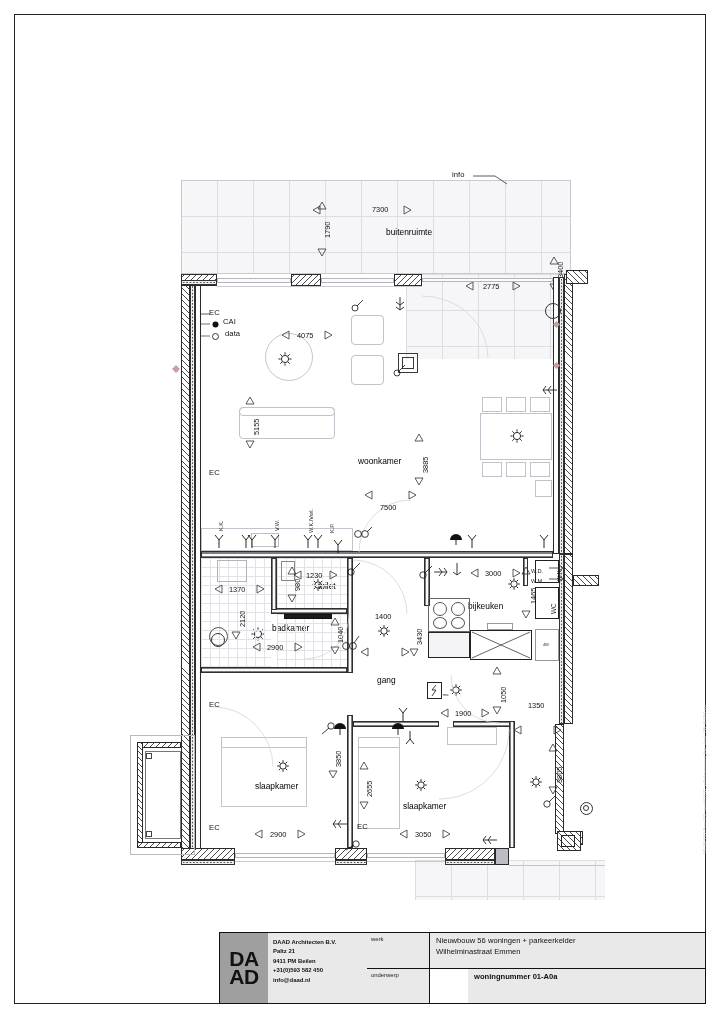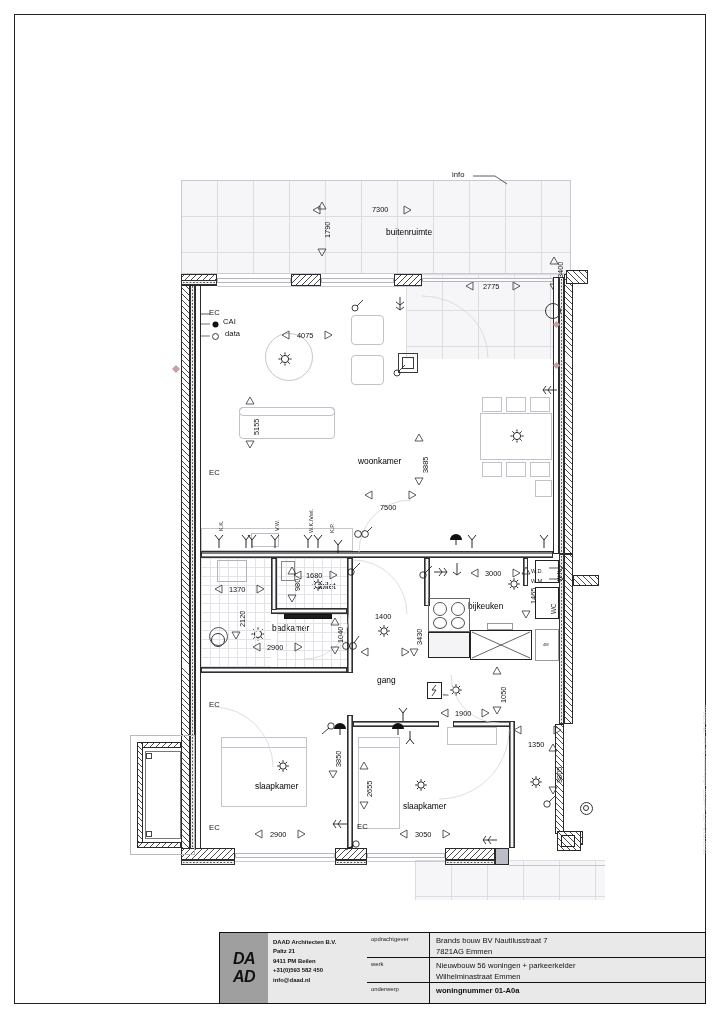--- a/index.html
+++ b/index.html
@@ -57,27 +57,27 @@
   .tiny{font-size:5.6px;color:#222;white-space:nowrap;position:absolute;}
 
   
   svg.icon{position:absolute;overflow:visible;}
 
   
   #tb{position:absolute;left:204px;top:917px;width:487px;height:72px;
       border:1px solid #111;box-sizing:border-box;background:#fff;display:flex;}
   .tbcell{box-sizing:border-box;position:relative;}
   .tb-logo{width:48px;background:#9f9f9f;display:flex;align-items:center;justify-content:center;}
-  .tb-logo .dd{font-weight:bold;font-size:16px;line-height:18px;color:#111;
-      font-family:"Liberation Sans",sans-serif;letter-spacing:-0.5px;text-align:right;font-style:italic;}
+  .tb-logo .dd{font-weight:bold;font-size:21px;line-height:18px;color:#111;
+      font-family:"Liberation Sans",sans-serif;letter-spacing:-0.5px;text-align:right;}
   .tb-addr{width:99px;background:#e9e9e9;padding:5px 4px 0 5px;}
   .tb-addr div{font-size:5.9px;font-weight:bold;line-height:9.4px;color:#111;}
   .tb-mid{flex:1;display:flex;flex-direction:column;}
   .tb-row{flex:1;display:flex;border-bottom:1px solid #111;}
-  .tb-row:last-child{border-bottom:none;}
+  .tb-row:last-child{border-bottom:none;gap:38px;}
   .tb-key{width:58px;background:#e9e9e9;border-right:1px solid #111;padding:3px 0 0 4px;
           font-size:5.9px;color:#222;}
   .tb-val{flex:1;background:#e9e9e9;padding:3px 0 0 6px;font-size:7.6px;color:#111;line-height:10.5px;}
   .tb-val.b{font-weight:bold;}
   .tb-right{width:94px;border-left:1px solid #111;display:flex;flex-direction:column;}
   .tb-rr{flex:1;display:flex;border-bottom:1px solid #111;background:#e9e9e9;}
   .tb-rr:last-child{border-bottom:none;}
   .tb-rk{width:44px;padding:3px 0 0 4px;font-size:6px;color:#222;}
   .tb-rv{flex:1;padding:3px 0 0 2px;font-size:7.6px;color:#111;}
   .tb-far{width:78px;border-left:1px solid #111;display:flex;flex-direction:column;background:#e9e9e9;}
@@ -579,21 +579,21 @@
     </svg>
 
   <div class="dim vtx" style="left:278px;top:576px;">980</div>
   <svg class="icon" style="left:272px;top:551px;" width="10" height="10">
       <path d="M1 8 L5 1 L9 8 Z" fill="none" stroke="#333" stroke-width="0.8"></path>
     </svg>
   <svg class="icon" style="left:272px;top:578px;" width="10" height="10">
       <path d="M1 2 L5 9 L9 2 Z" fill="none" stroke="#333" stroke-width="0.8"></path>
     </svg>
 
-  <div class="dim" style="left:291px;top:556px;">1680</div>
+  <div class="dim" style="left:291px;top:556px;">1230</div>
   <svg class="icon" style="left:278px;top:555px;" width="10" height="10">
       <path d="M8 1 L1 5 L8 9 Z" fill="none" stroke="#333" stroke-width="0.8"></path>
     </svg>
   <svg class="icon" style="left:313px;top:555px;" width="10" height="10">
       <path d="M2 1 L9 5 L2 9 Z" fill="none" stroke="#333" stroke-width="0.8"></path>
     </svg>
 
   <div class="dim vtx" style="left:321px;top:628px;">1040</div>
   <svg class="icon" style="left:315px;top:602px;" width="10" height="10">
       <path d="M1 8 L5 1 L9 8 Z" fill="none" stroke="#333" stroke-width="0.8"></path>
@@ -669,21 +669,21 @@
     </svg>
 
   <div class="dim" style="left:400px;top:815px;">3050</div>
   <svg class="icon" style="left:384px;top:814px;" width="10" height="10">
       <path d="M8 1 L1 5 L8 9 Z" fill="none" stroke="#333" stroke-width="0.8"></path>
     </svg>
   <svg class="icon" style="left:426px;top:814px;" width="10" height="10">
       <path d="M2 1 L9 5 L2 9 Z" fill="none" stroke="#333" stroke-width="0.8"></path>
     </svg>
 
-  <div class="dim" style="left:513px;top:725px;">1350</div>
+  <div class="dim" style="left:513px;top:686px;">1350</div>
   <svg class="icon" style="left:498px;top:710px;" width="10" height="10">
       <path d="M8 1 L1 5 L8 9 Z" fill="none" stroke="#333" stroke-width="0.8"></path>
     </svg>
   <svg class="icon" style="left:537px;top:710px;" width="10" height="10">
       <path d="M2 1 L9 5 L2 9 Z" fill="none" stroke="#333" stroke-width="0.8"></path>
     </svg>
 
   <div class="dim vtx" style="left:540px;top:768px;">3805</div>
   <svg class="icon" style="left:533px;top:728px;" width="10" height="10">
       <path d="M1 8 L5 1 L9 8 Z" fill="none" stroke="#333" stroke-width="0.8"></path>
@@ -710,27 +710,20 @@
 
     <div class="tbcell tb-addr">
       <div>DAAD Architecten B.V.</div>
       <div>Paltz 21</div>
       <div>9411 PM Beilen</div>
       <div>+31(0)593 582 450</div>
       <div>info@daad.nl</div>
     </div>
 
     <div class="tb-mid">
-      <div class="tb-row">
-        <div class="tb-key">opdrachtgever</div>
-        <div class="tb-val">
-          <div>Brands bouw BV Nautilusstraat 7</div>
-          <div>7821AG  Emmen</div>
-        </div>
-      </div>
       <div class="tb-row">
         <div class="tb-key">werk</div>
         <div class="tb-val">
           <div>Nieuwbouw 56 woningen + parkeerkelder</div>
           <div>Wilhelminastraat Emmen</div>
         </div>
       </div>
       <div class="tb-row">
         <div class="tb-key">onderwerp</div>
         <div class="tb-val b">woningnummer 01-A0a</div>

